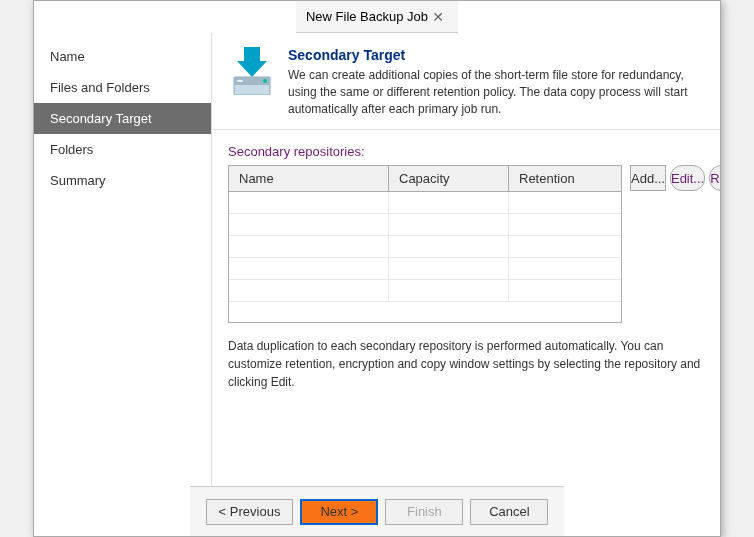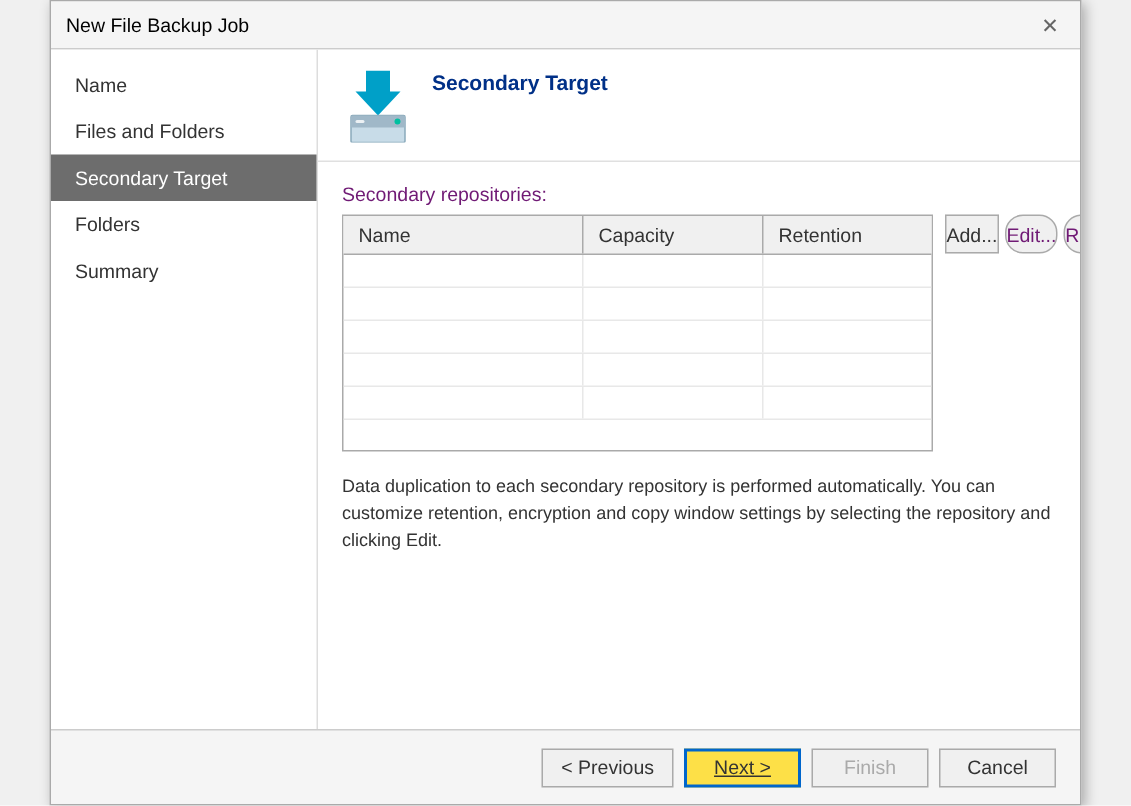--- a/index.html
+++ b/index.html
@@ -15,20 +15,21 @@
       overflow: hidden;
     }
     .dialog {
       width: 688px;
       height: 537px;
       background: #fff;
       border: 1px solid #aaa;
       display: flex;
       flex-direction: column;
       box-shadow: 2px 2px 8px rgba(0,0,0,0.3);
+      align-items: center;
     }
     .title-bar {
       background: #f5f5f5;
       border-bottom: 1px solid #ccc;
       padding: 6px 10px;
       display: flex;
       align-items: center;
       justify-content: space-between;
       height: 32px;
     }
@@ -193,22 +194,21 @@
       padding: 0 12px;
       background: #f0f0f0;
       border: 1px solid #aaa;
       cursor: pointer;
       font-size: 13px;
       color: #333;
     }
     .footer-btn:disabled { color: #aaa; cursor: default; }
     .footer-btn.primary {
       border: 2px solid #0066cc;
-      background: #fde047;
-      text-decoration: underline;
+      background: #f97316;
     }
   </style>
 </head>
 <body>
 
 <div class="dialog">
 
   <div class="title-bar">
     <span class="title-bar-text">New File Backup Job</span>
     <button class="close-btn">✕</button>
@@ -244,20 +244,21 @@
             <polygon points="13,0 13,14 6,14 21,30 36,14 29,14 29,0" fill="#00a0c8"></polygon>
 
             <rect x="3" y="30" width="36" height="18" rx="1" fill="#c8dce8" stroke="#8aaabb" stroke-width="1"></rect>
             <rect x="3" y="30" width="36" height="8" rx="1" fill="#a0b8c8"></rect>
             <rect x="6" y="33" width="6" height="2" rx="1" fill="#fff" opacity="0.8"></rect>
             <circle cx="34" cy="34" r="2" fill="#00c0a0"></circle>
           </svg>
         </div>
         <div class="header-text">
           <h2>Secondary Target</h2>
+          <p>We can create additional copies of the short-term file store for redundancy, using the same or different retention policy. The data copy process will start automatically after each primary job run.</p>
         </div>
       </div>
 
       <div class="body-section">
         <div class="section-label">Secondary repositories:</div>
 
         <div class="table-area">
 
           <div class="table-container">
             <div class="table-header">

